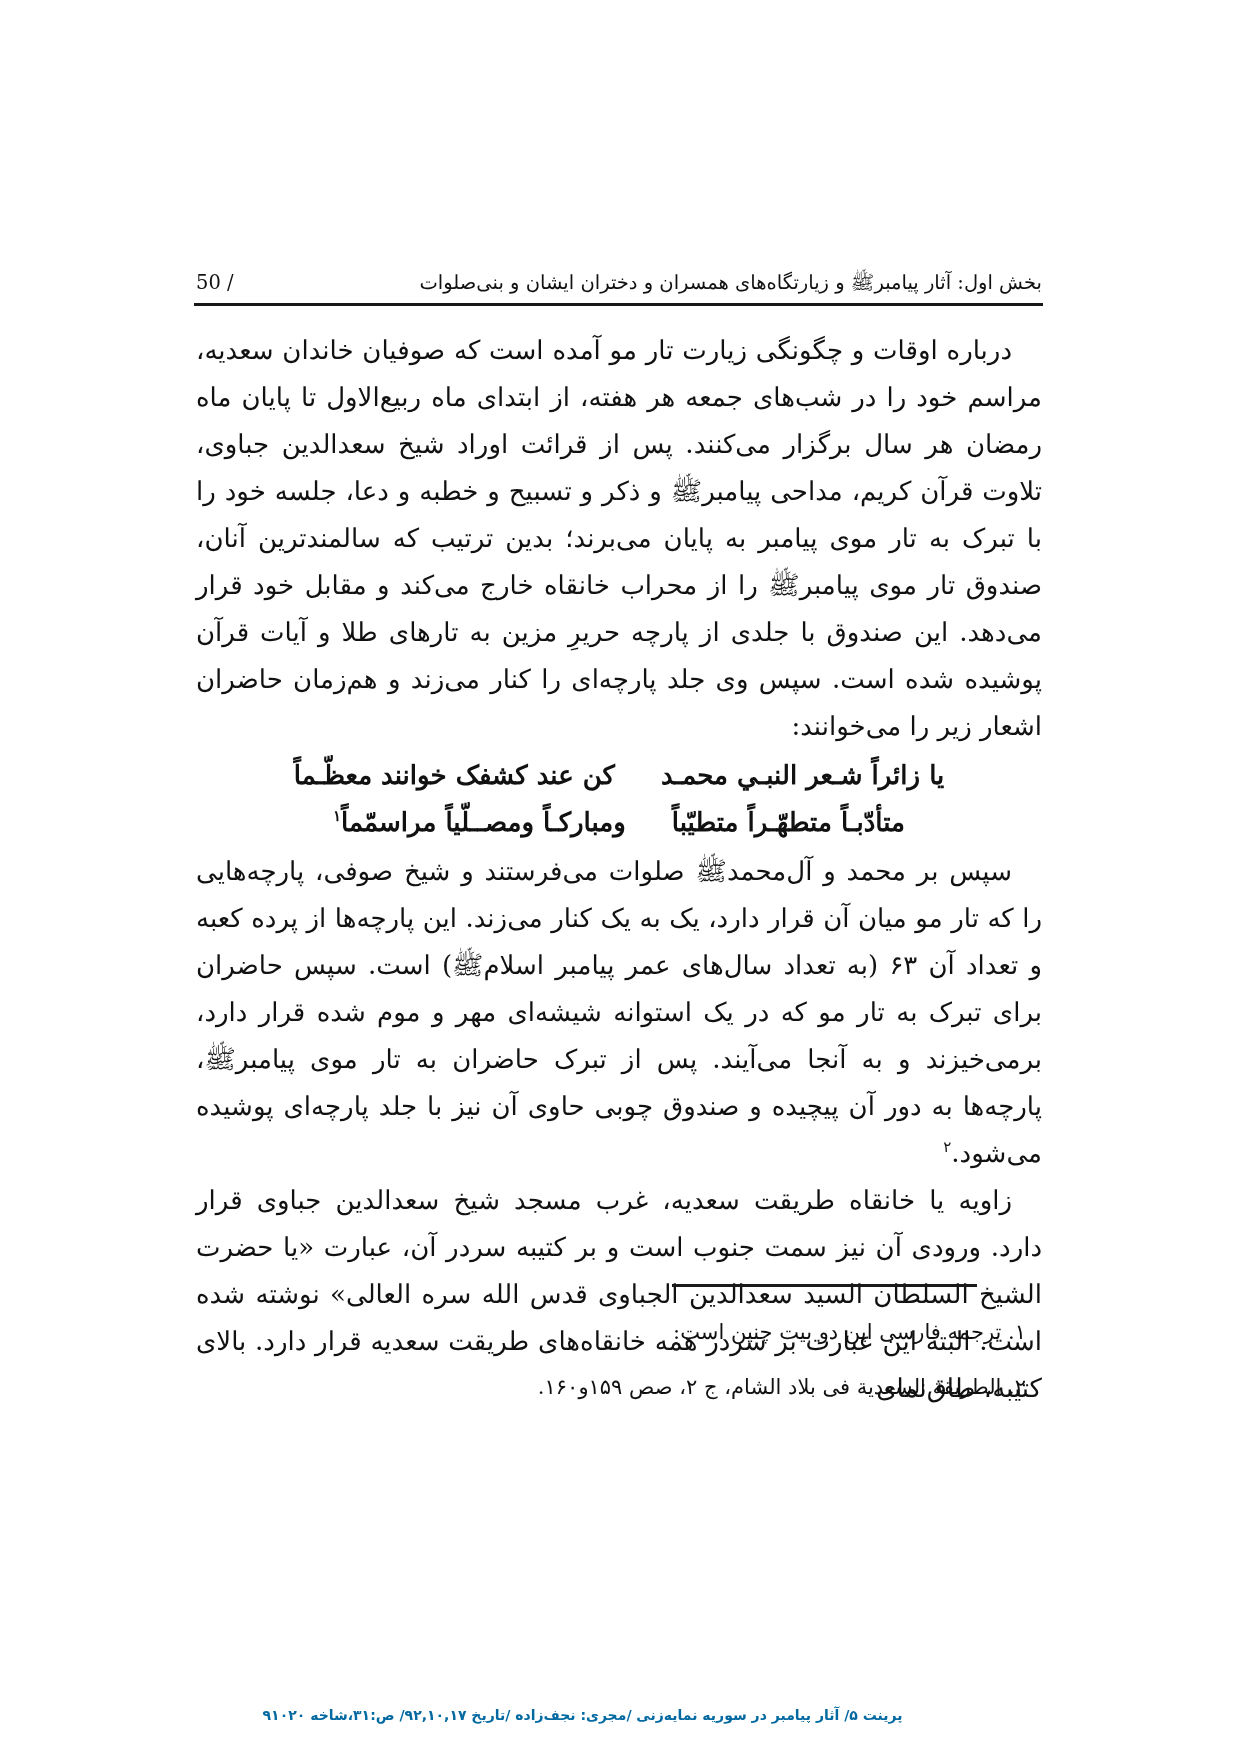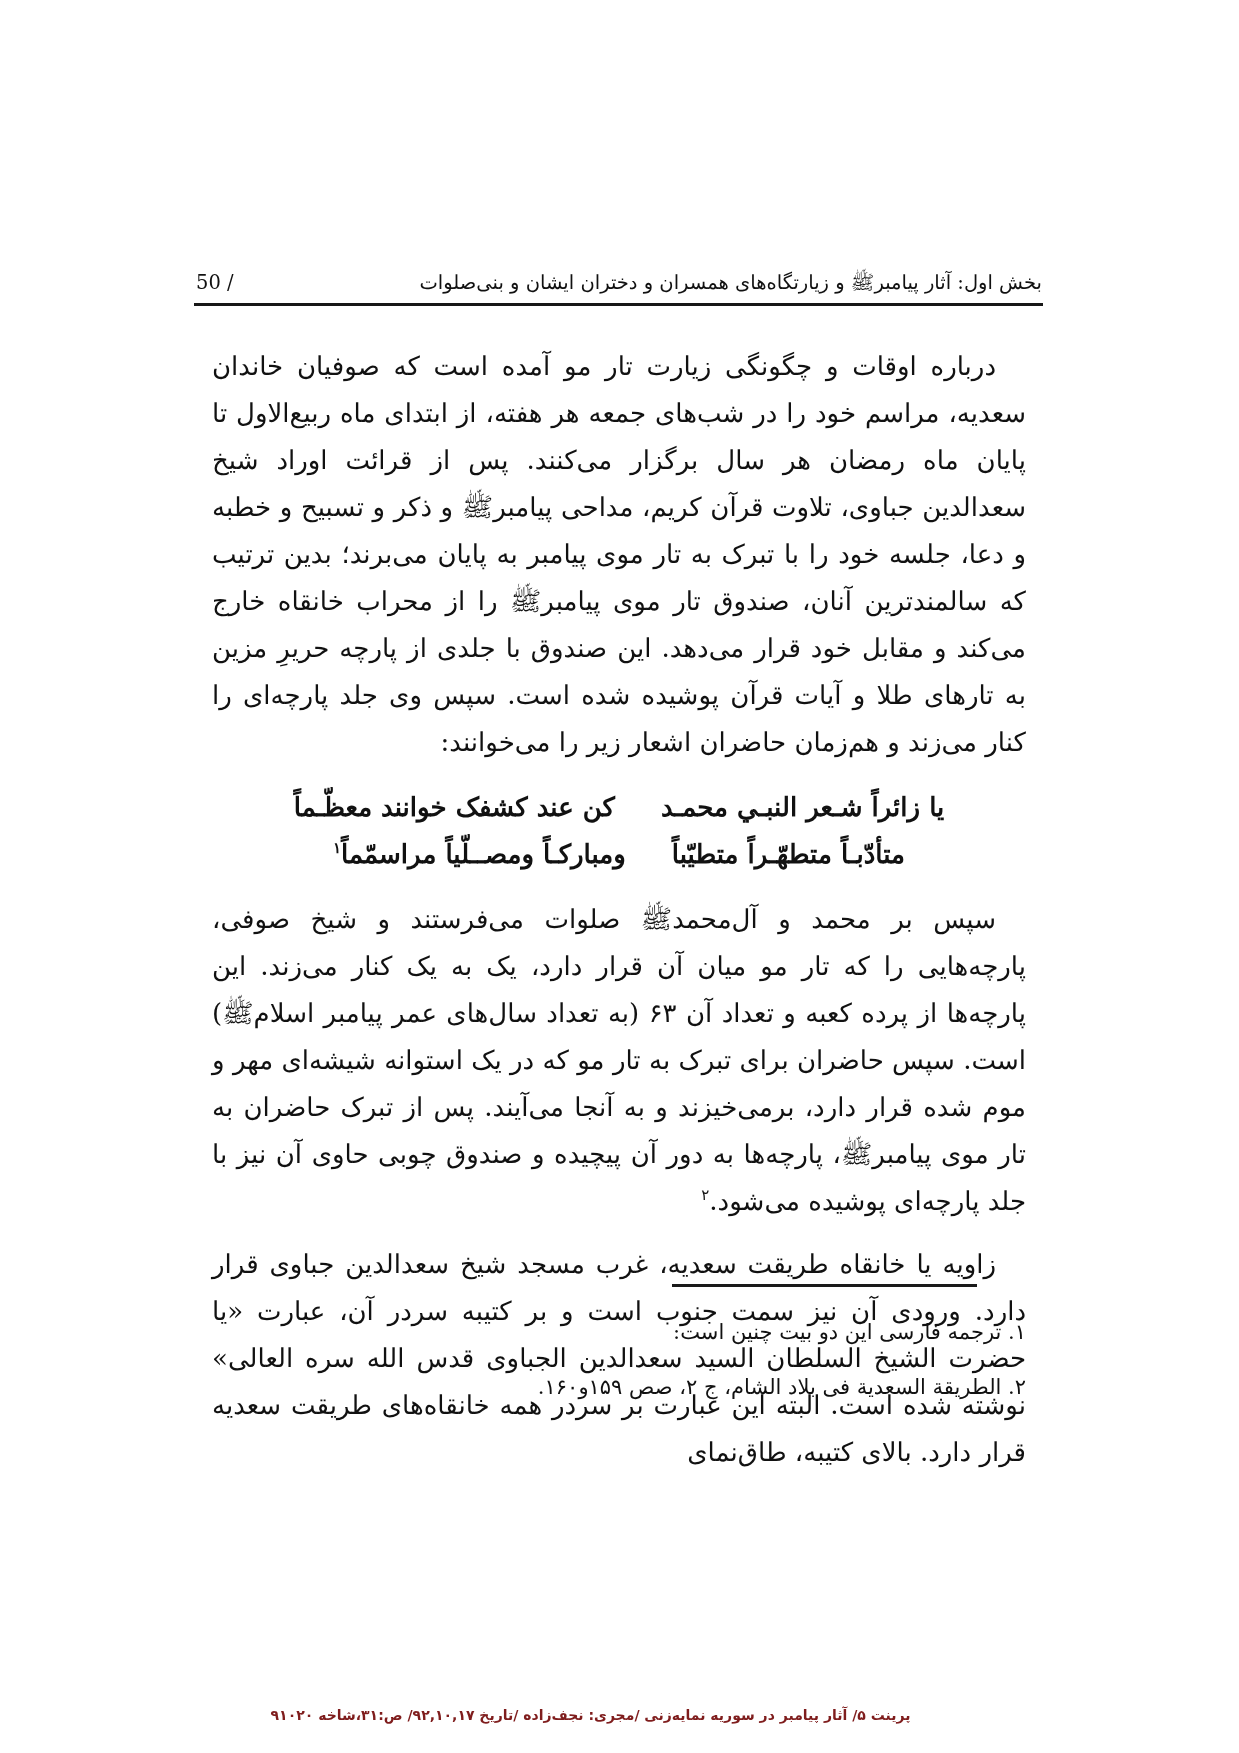--- a/index.html
+++ b/index.html
@@ -33,21 +33,21 @@
   }
   
   .body-text{
     position:absolute;
     top:327px; right:197px; left:196px;
     direction:rtl;
     font-size:26px;
     line-height:47px;
     text-align:justify;
   }
-  .body-text p{margin:16px;}
+  .body-text p{margin:0;}
   .para-indent{text-indent:30px;}
   .poetry{
     font-weight:bold;
     display:flex;
     flex-direction:column;
     align-items:center;
     margin:0;
     padding:2px 0;
   }
   .verse{
@@ -81,27 +81,27 @@
     text-align:right;
     margin-right:65px;
   }
   .fn-body{
     text-align:justify;
     text-align-last:center;
   }
   
   .print-footer{
     position:absolute;
-    top:1707px; left:8px;
+    top:1707px; left:0;
     width:1105px;
     direction:rtl;
     text-align:center;
     font-size:14px;
     font-weight:bold;
-    color:#7f1d1d;
+    color:#0369a1;
     font-family:"DejaVu Sans","Liberation Sans",sans-serif;
     padding-left:30px;
   }
 </style>
 </head>
 <body>
 
 <div class="page">
 
   <div class="runhead">

